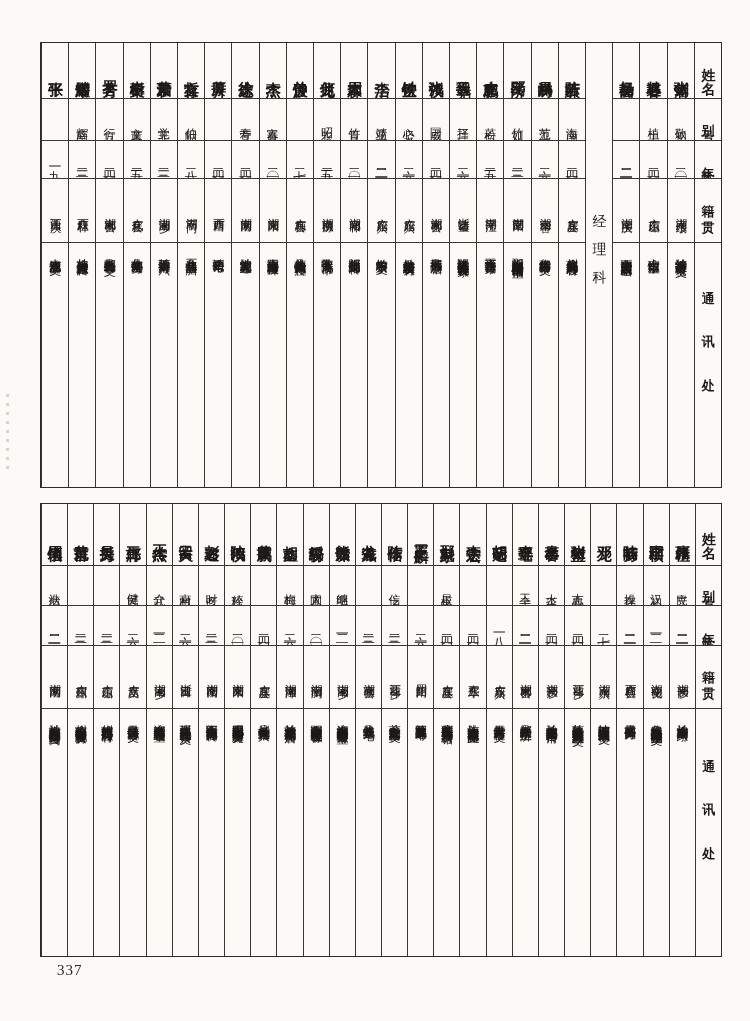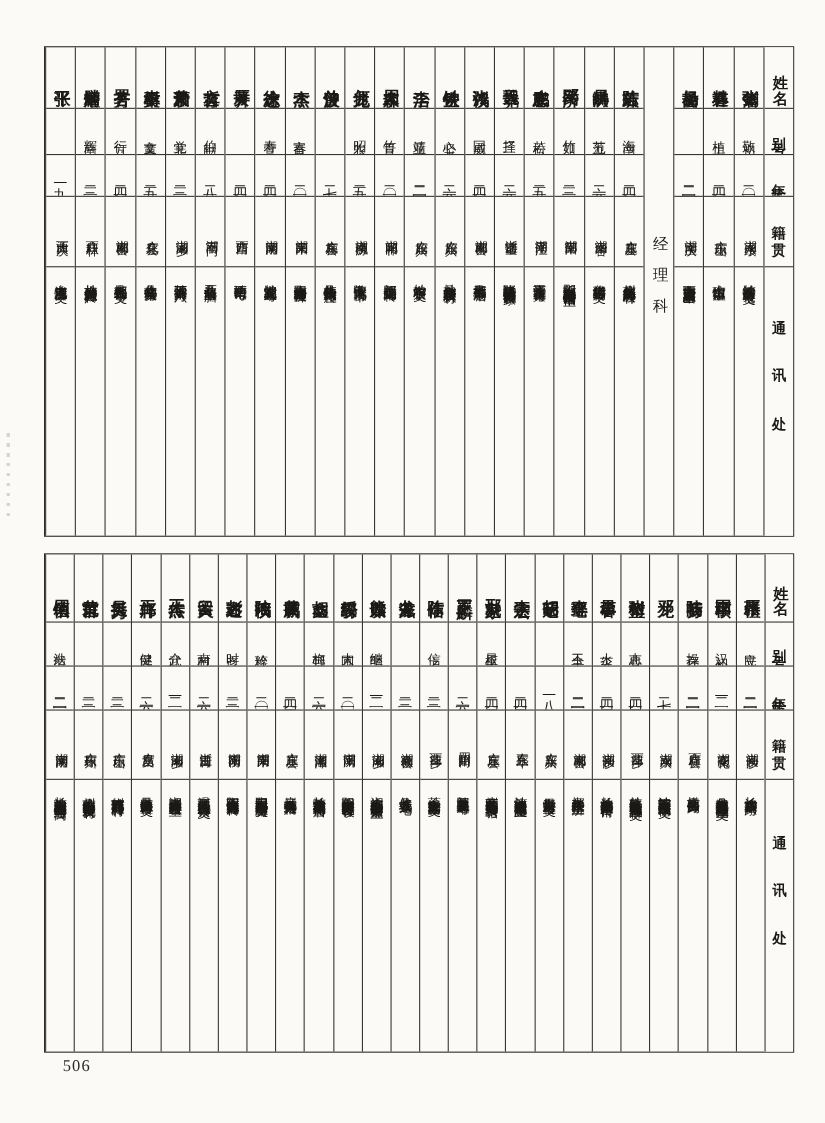--- a/index.html
+++ b/index.html
@@ -934,14 +934,14 @@
           <span class="vtext">二二</span>
         </div>
         <div class="cell native-cell">
           <span class="vtext">湖南湘阴</span>
         </div>
         <div class="cell address-cell">
           <span class="vtext">长沙南门外天心街回龙山白马庙三号寓转</span>
         </div>
       </div>
     </div>
-  <div class="page-number">506</div>
+  <div class="page-number">337</div>
 </div>
 
 </body></html>

